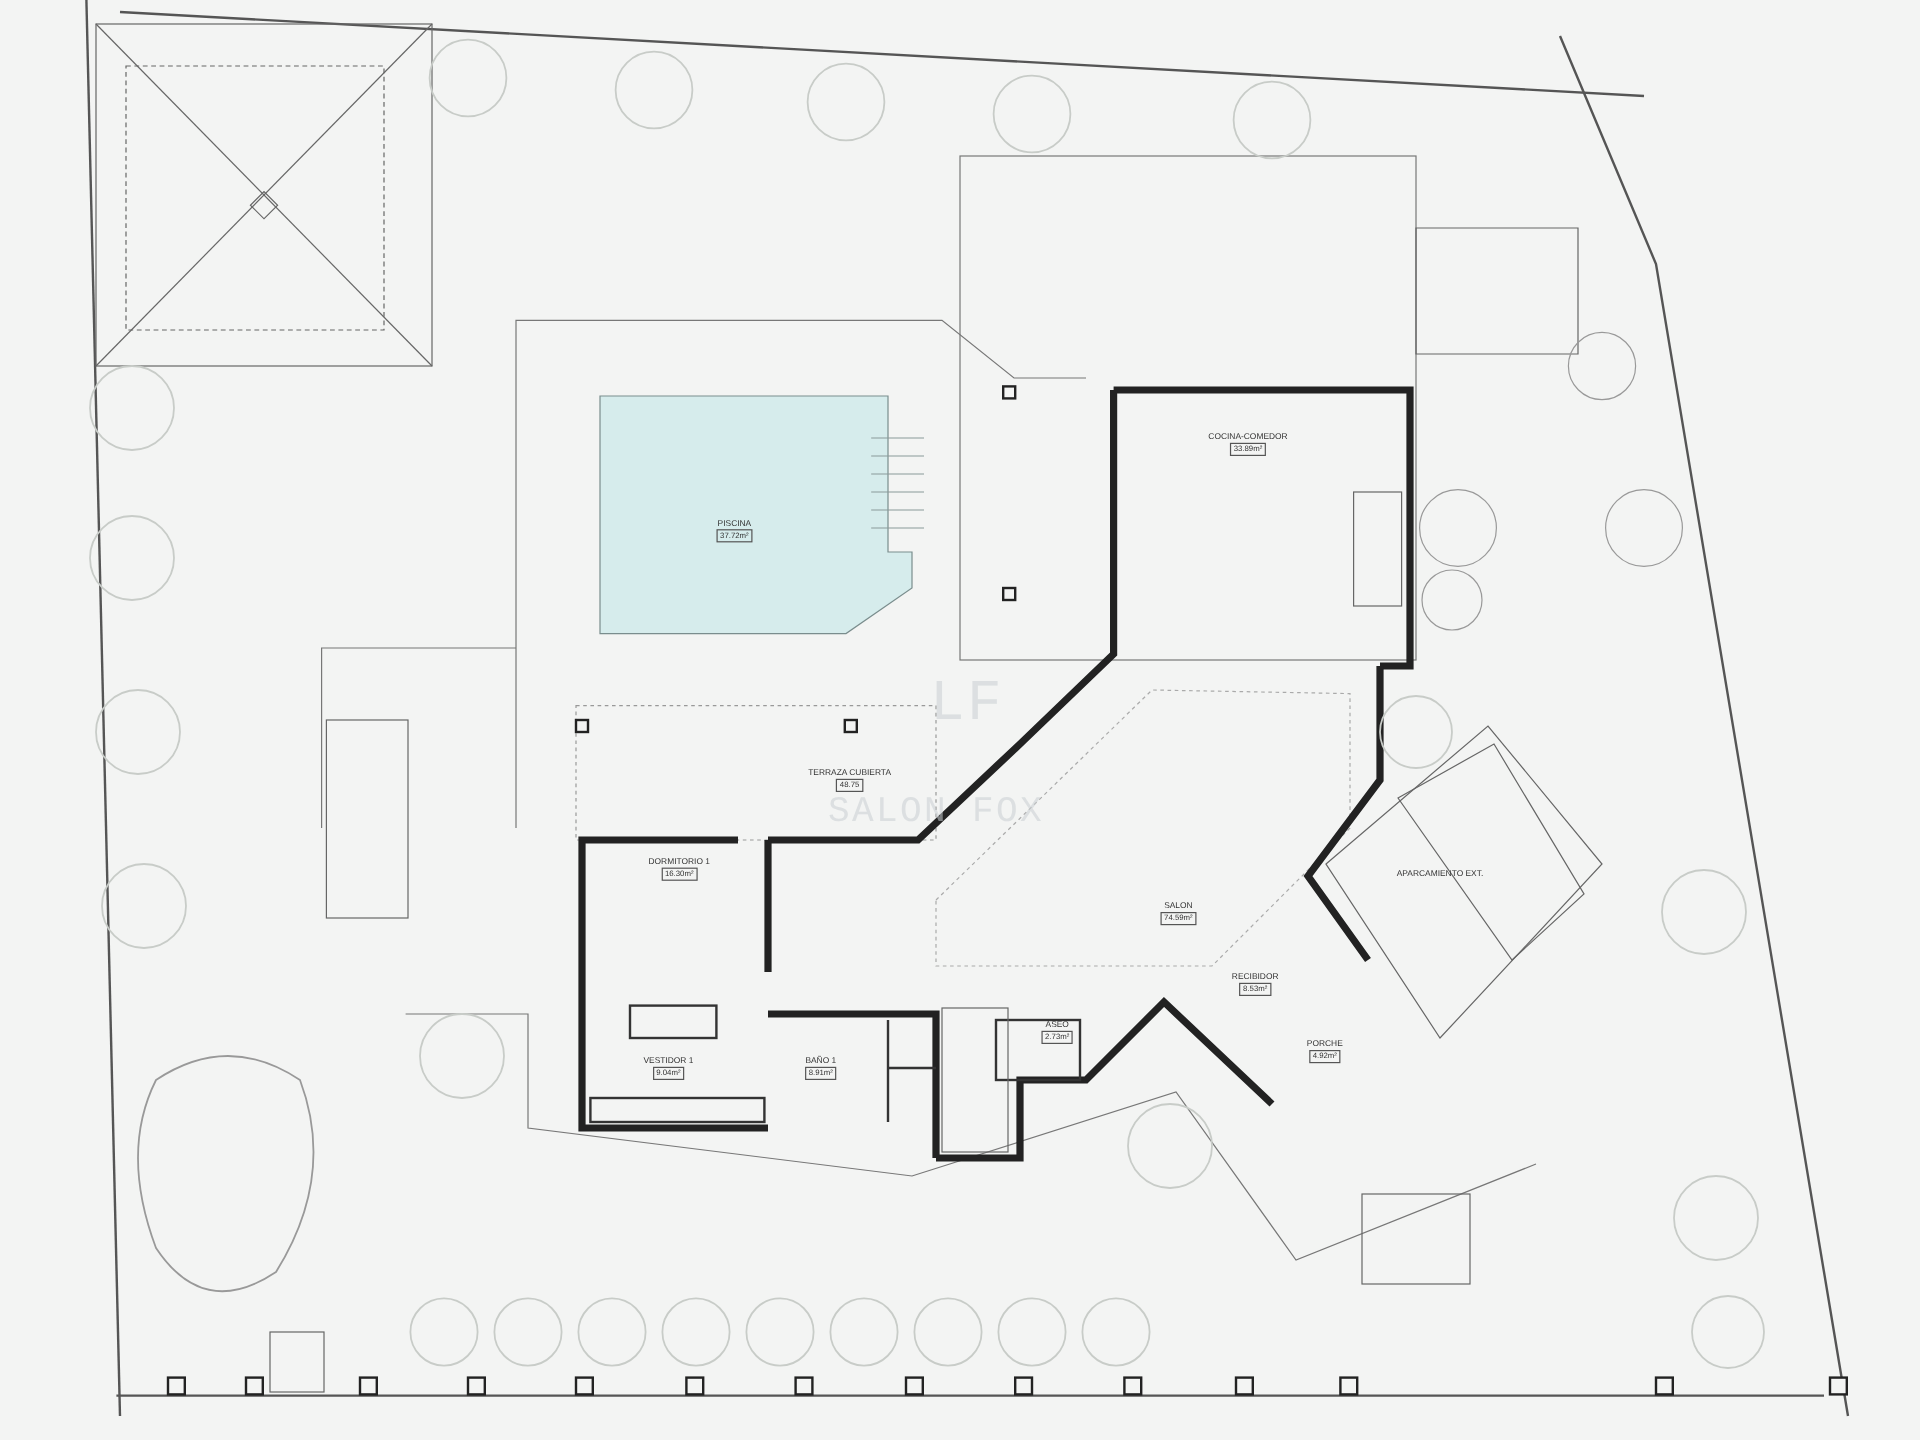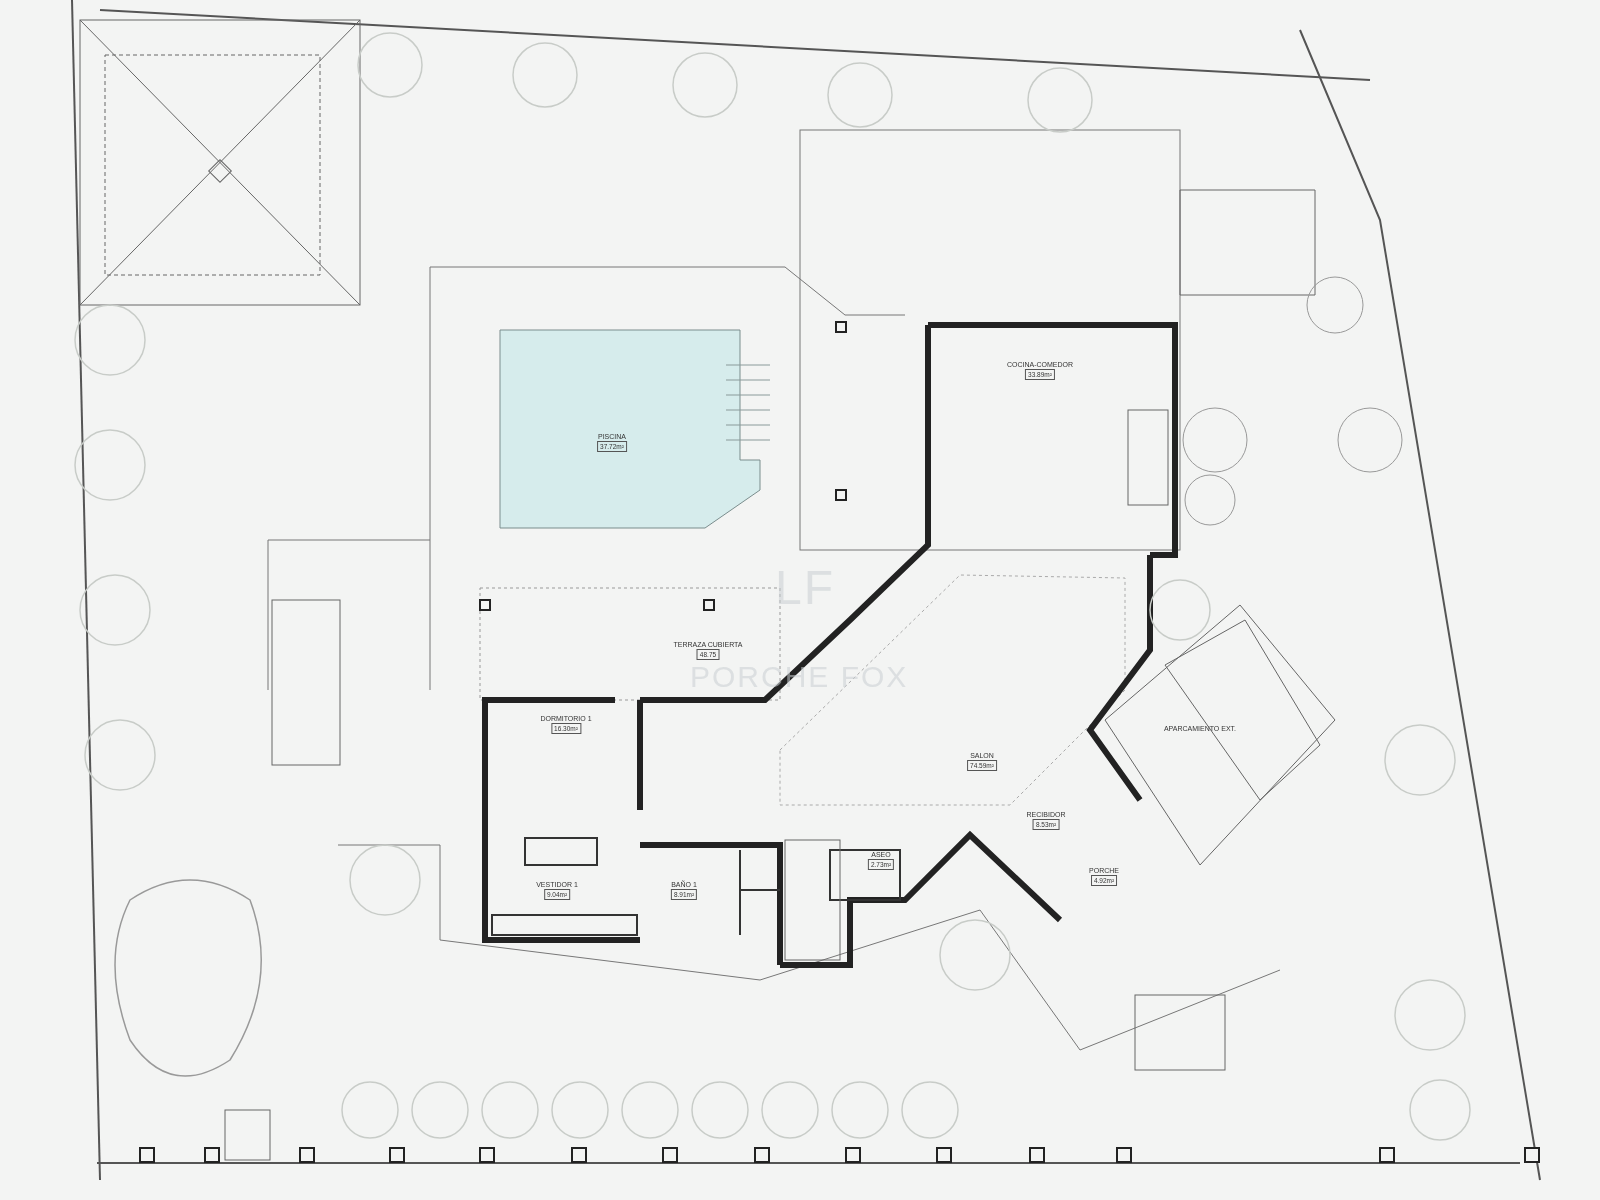--- a/index.html
+++ b/index.html
@@ -1,20 +1,20 @@
 <!DOCTYPE html>
 <html><head>
 <meta charset="utf-8">
 <style>
   html,body{margin:0;padding:0;background:#f3f4f3;}
   body{width:1600px;height:1200px;overflow:hidden;position:relative;font-family:"Liberation Sans",sans-serif;}
   svg{position:absolute;left:0;top:0;}
   .lbl{position:absolute;transform:translate(-50%,0);text-align:center;font-size:7px;color:#333;line-height:9px;white-space:nowrap;}
   .lbl .area{display:inline-block;border:1px solid #555;padding:0 2px;font-size:6.5px;}
-  .wm{position:absolute;color:rgba(200,205,210,0.55);font-family:Liberation Sans, sans-serif;font-size:30px;letter-spacing:2px;}
+  .wm{position:absolute;color:rgba(200,205,210,0.55);font-family:Liberation Mono, monospace;font-size:30px;letter-spacing:2px;}
 </style>
 </head>
 <body>
 
 <svg width="1600" height="1200" viewBox="0 0 1600 1200">
 
   <g stroke="#555" stroke-width="2" fill="none">
     <polyline points="72,0 100,1180"></polyline>
     <polyline points="1300,30 1380,220 1540,1180"></polyline>
     <polyline points="100,10 1370,80"></polyline>
@@ -133,21 +133,21 @@
     <path d="M130,900 q60,-40 120,0 q30,80 -20,160 q-60,40 -100,-20 q-30,-80 0,-140z" stroke="#999"></path>
   </g>
   <g fill="none" stroke="#999" stroke-width="1">
     <circle cx="1335" cy="305" r="28"></circle>
       <circle cx="1215" cy="440" r="32"></circle>
     <circle cx="1370" cy="440" r="32"></circle>
       <circle cx="1210" cy="500" r="25"></circle>
   </g>
 </svg>
 
-<div class="wm" style="left:690px;top:660px;">PORCHE FOX</div>
+<div class="wm" style="left:690px;top:660px;">SALON FOX</div>
 <div class="wm" style="left:775px;top:560px;font-size:48px;">LF</div>
 
 <div class="lbl" style="left:612px;top:432px;"><div>PISCINA</div><span class="area">37.72m²</span></div>
 <div class="lbl" style="left:1040px;top:360px;"><div>COCINA-COMEDOR</div><span class="area">33.89m²</span></div>
 <div class="lbl" style="left:708px;top:640px;"><div>TERRAZA CUBIERTA</div><span class="area">48.75</span></div>
 <div class="lbl" style="left:566px;top:714px;"><div>DORMITORIO 1</div><span class="area">16.30m²</span></div>
 <div class="lbl" style="left:982px;top:751px;"><div>SALON</div><span class="area">74.59m²</span></div>
 <div class="lbl" style="left:1200px;top:724px;">
     <div>APARCAMIENTO EXT.</div>
   </div>

